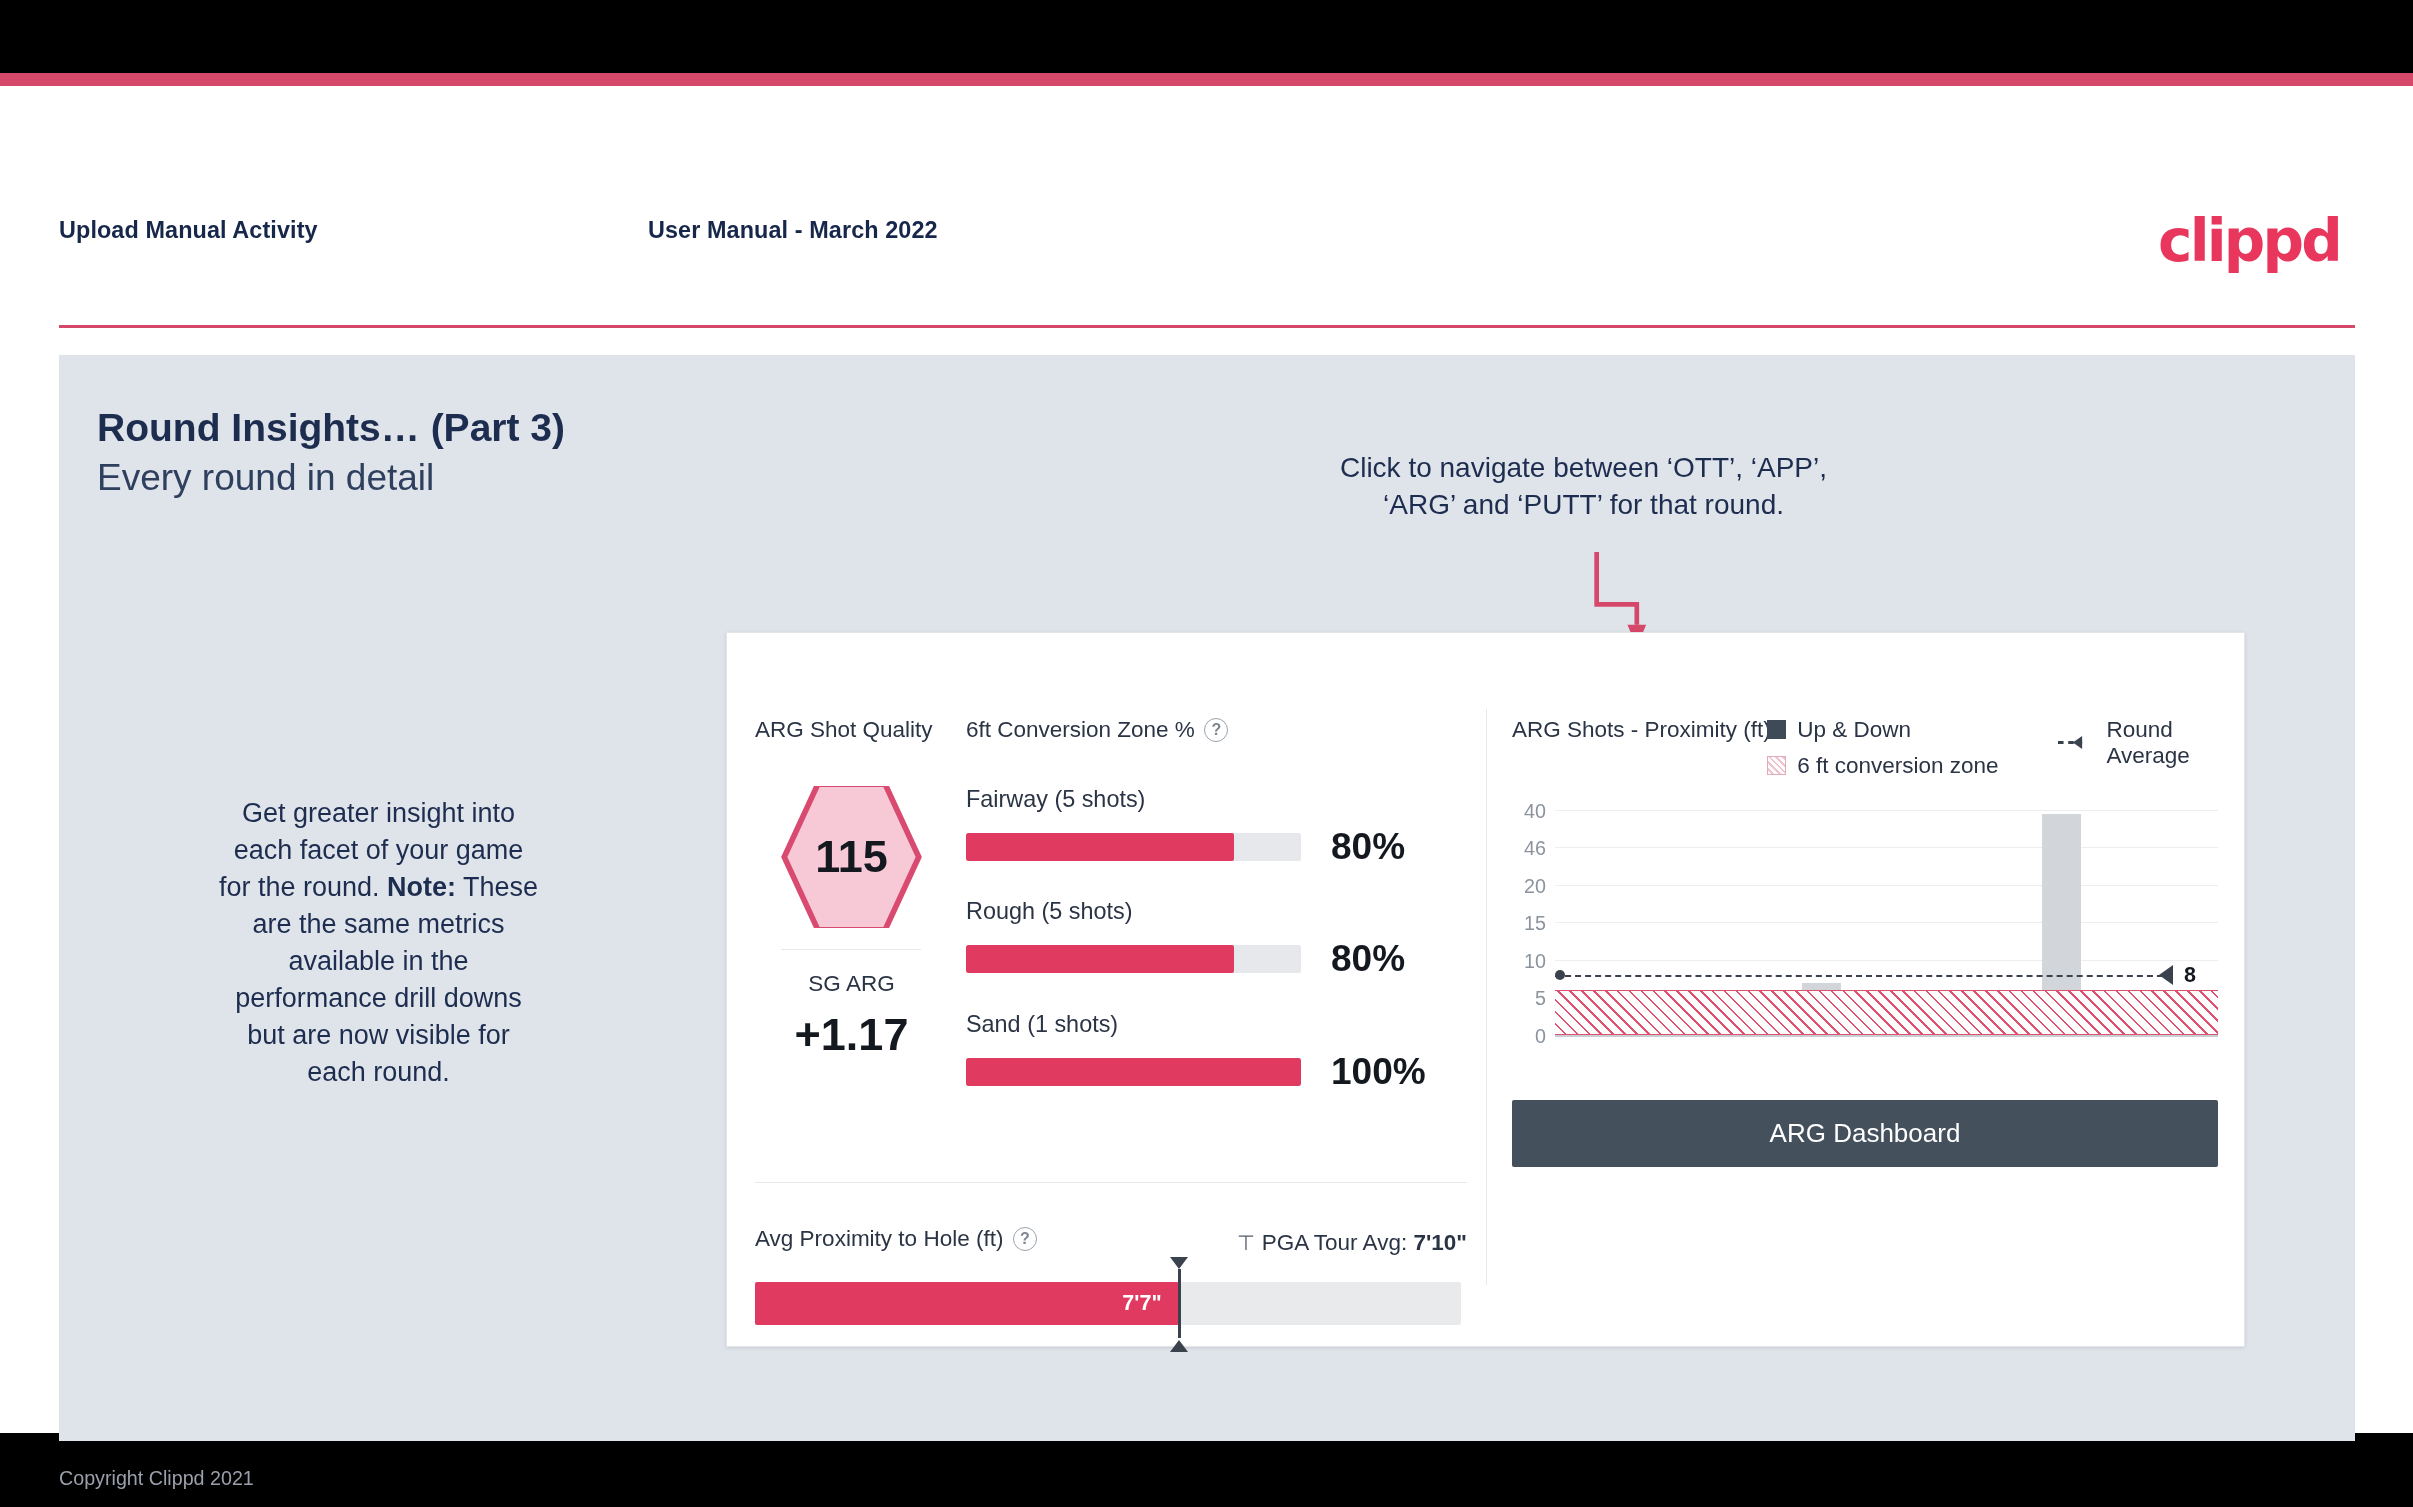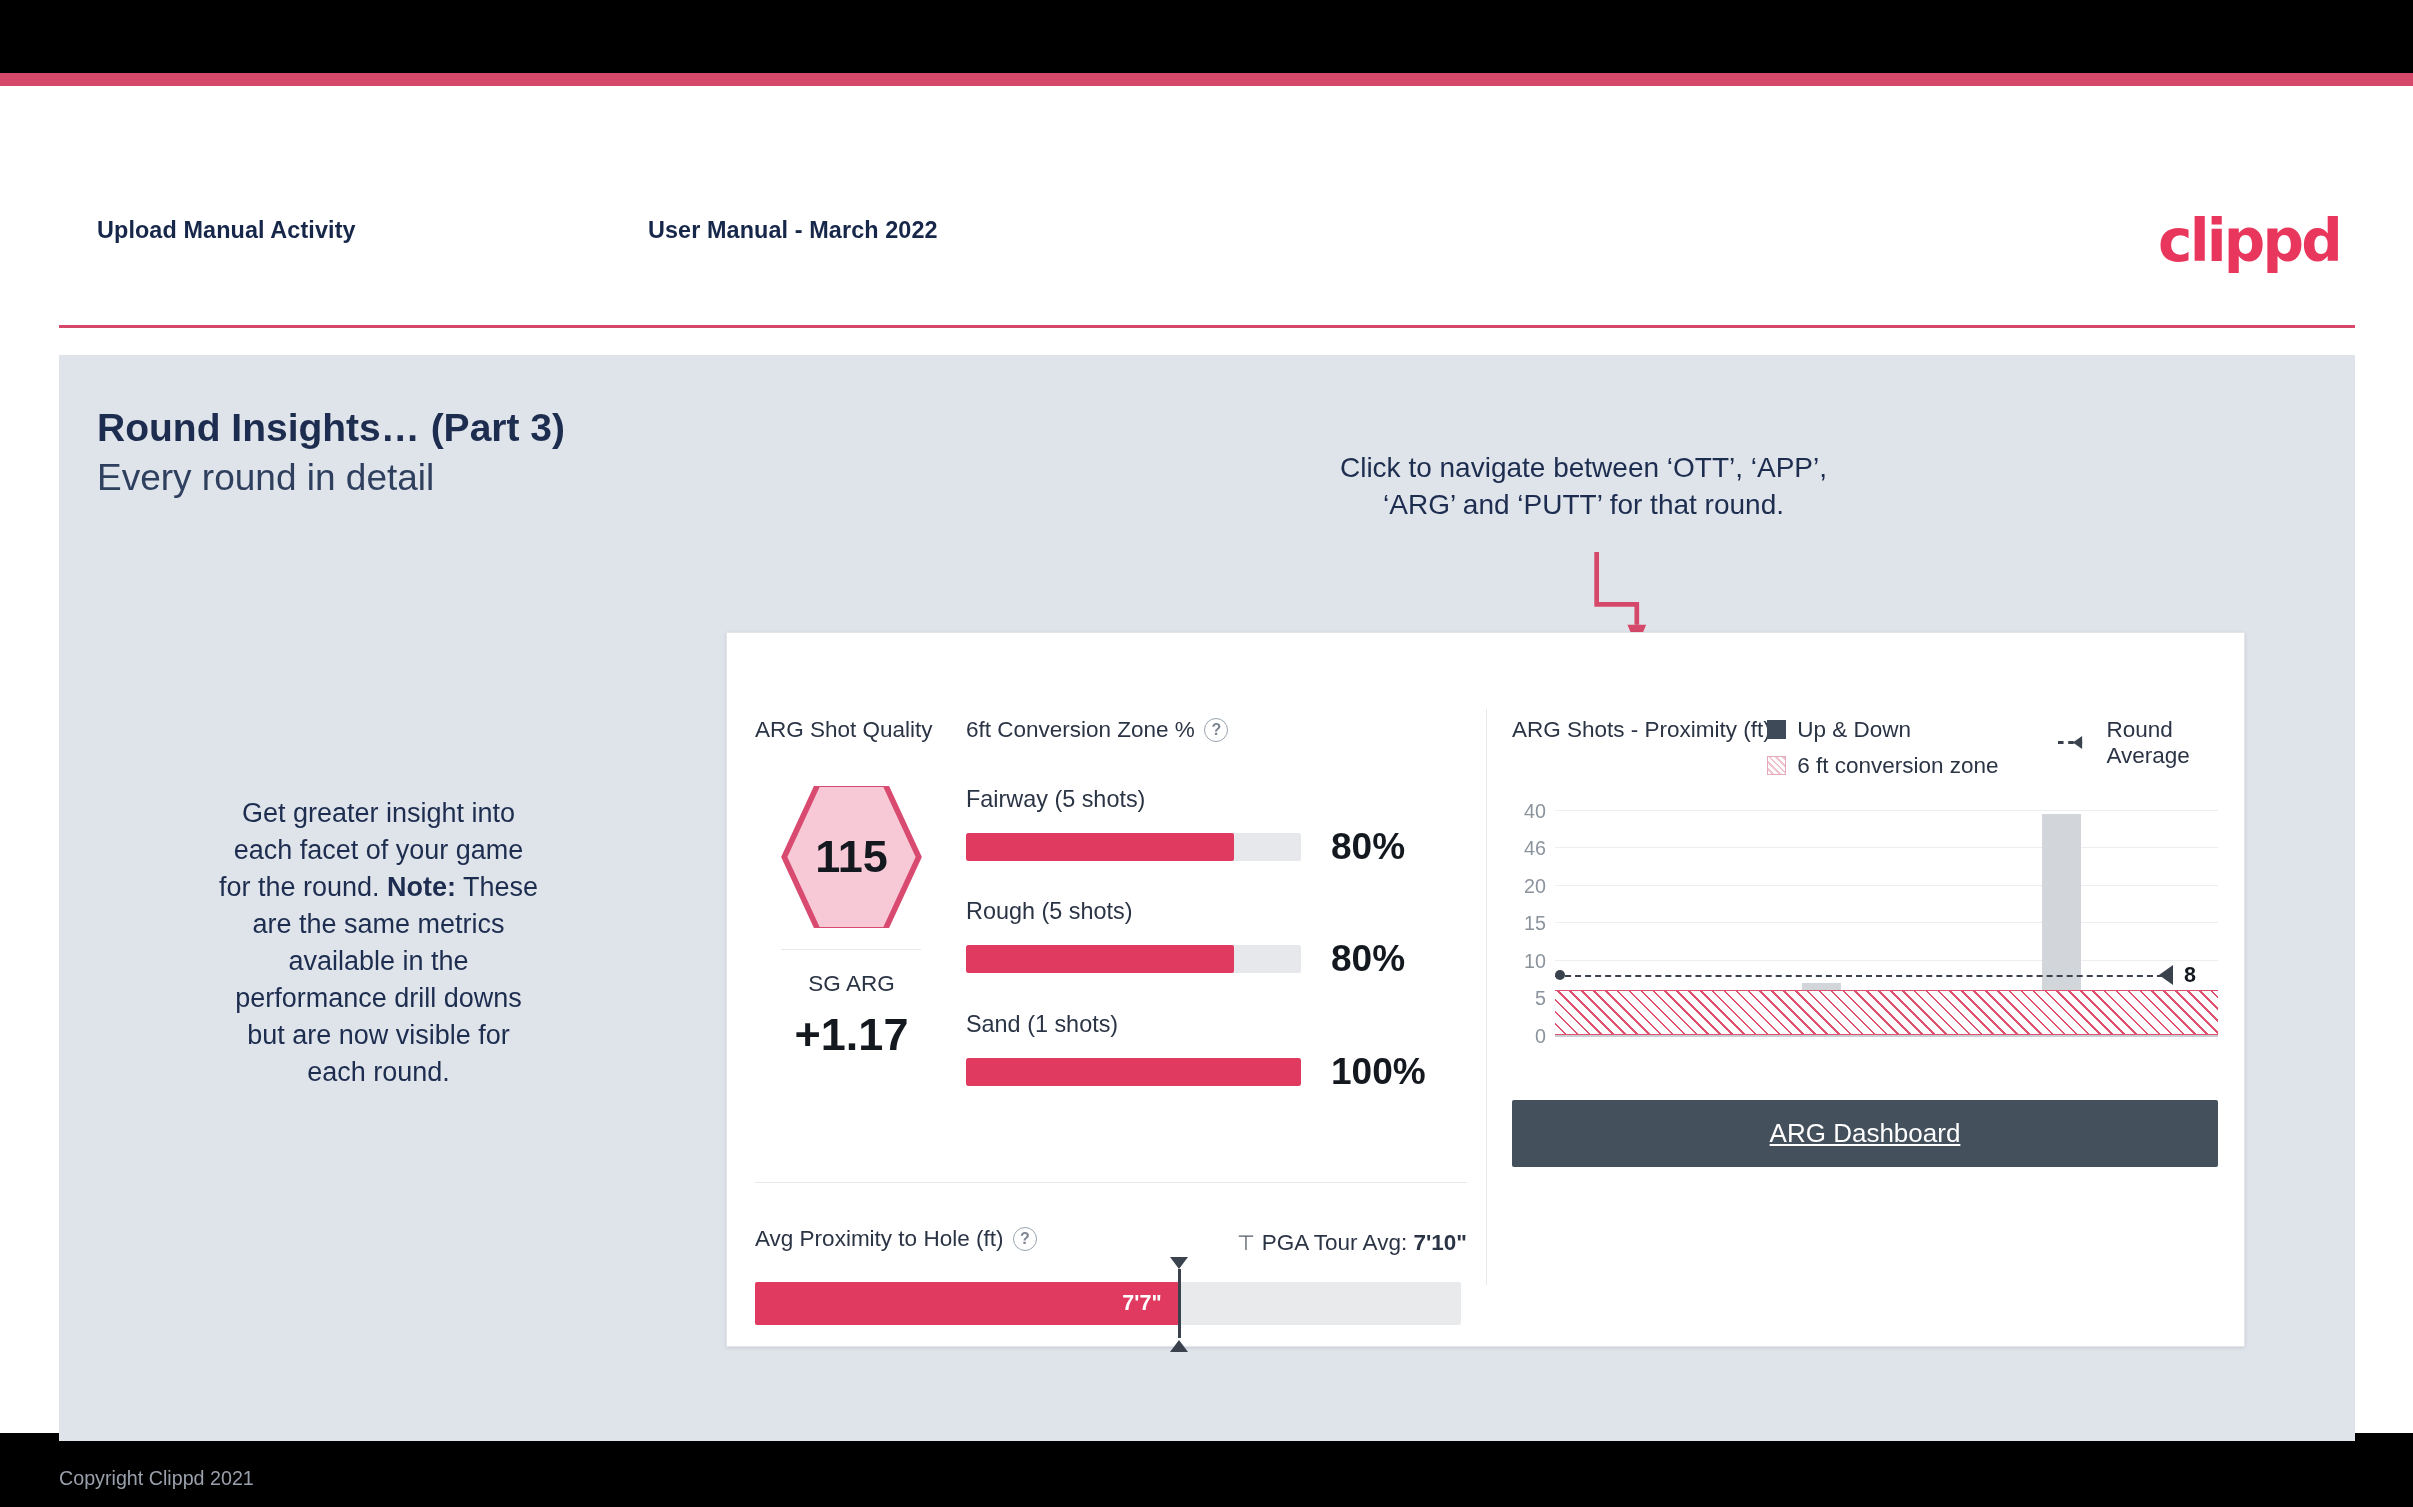--- a/index.html
+++ b/index.html
@@ -15,21 +15,21 @@
 
   .slide {
     position:absolute; left:0; top:86px; width:2413px; height:1347px; background:#ffffff;
   }
 
   
   .hdr-item {
     position:absolute; font-size:23.4px; font-weight:700; color:#17274a;
     letter-spacing:0.1px;
   }
-  #hdr-upload { left:59px; top:131px;margin-left:38px; }
+  #hdr-upload { left:59px; top:131px; }
   #hdr-manual { left:648px; top:131px; }
 
   .logo {
     position:absolute; right:73px; top:126px;
     font-size:58px; font-weight:800; color:#e8365c;
     letter-spacing:-2.8px; line-height:1;
     font-family:"DejaVu Sans", sans-serif;
   }
   .hdr-rule {
     position:absolute; left:59px; top:239px; width:2296px; height:2.8px; background:#d6486a;
@@ -187,21 +187,20 @@
     border-top:10.3px solid transparent; border-bottom:10.3px solid transparent;
     border-right:14px solid #3a424e;
   }
   .avg-val { position:absolute; font-size:21.5px; font-weight:700; color:#14181f; }
 
   .dash-btn {
     position:absolute; left:0; top:391px; width:706px; height:67px;
     background:#44505c; color:#fff; font-size:26px;
     display:flex; align-items:center; justify-content:center; cursor:pointer;
     border-radius:1.9px;
-    text-decoration:underline;
   }
 </style>
 </head>
 <body>
 
 <div class="letterbox-top"></div>
 <div class="accent-strip"></div>
 <div class="letterbox-bottom"></div>
 
 <div class="slide">

